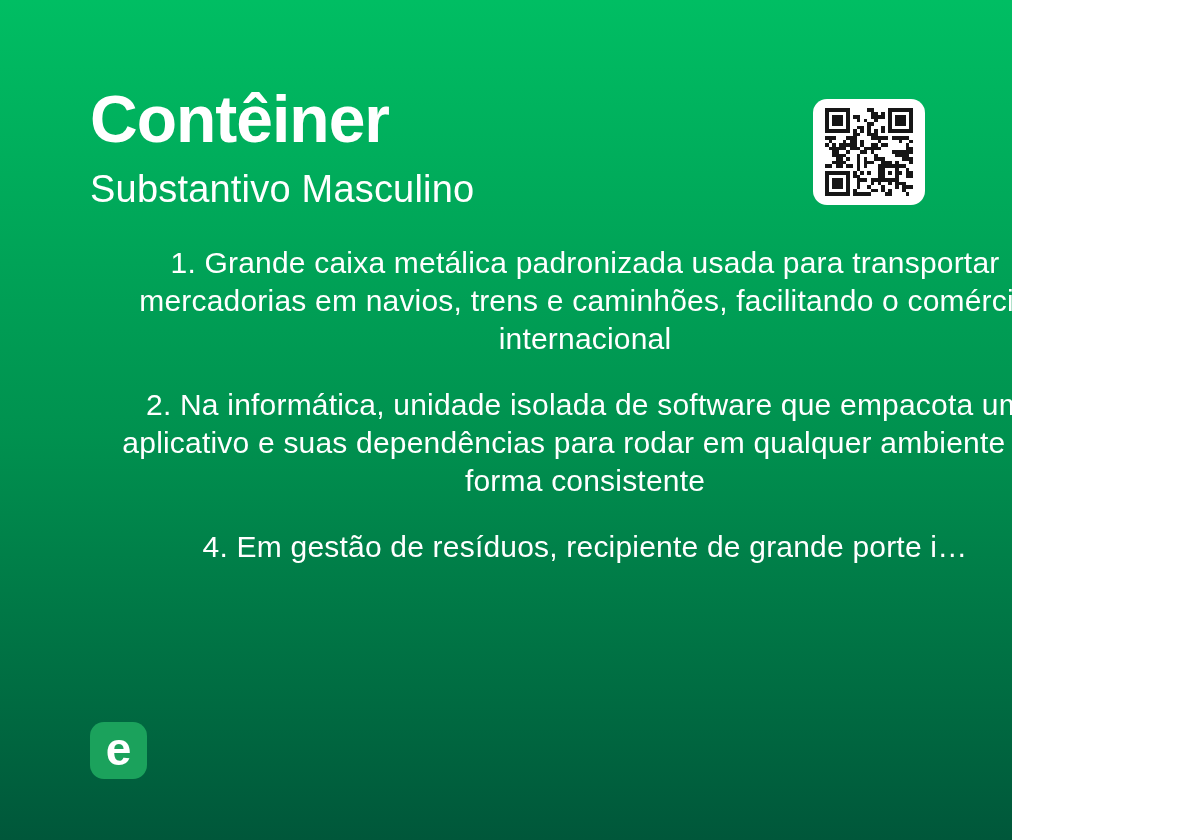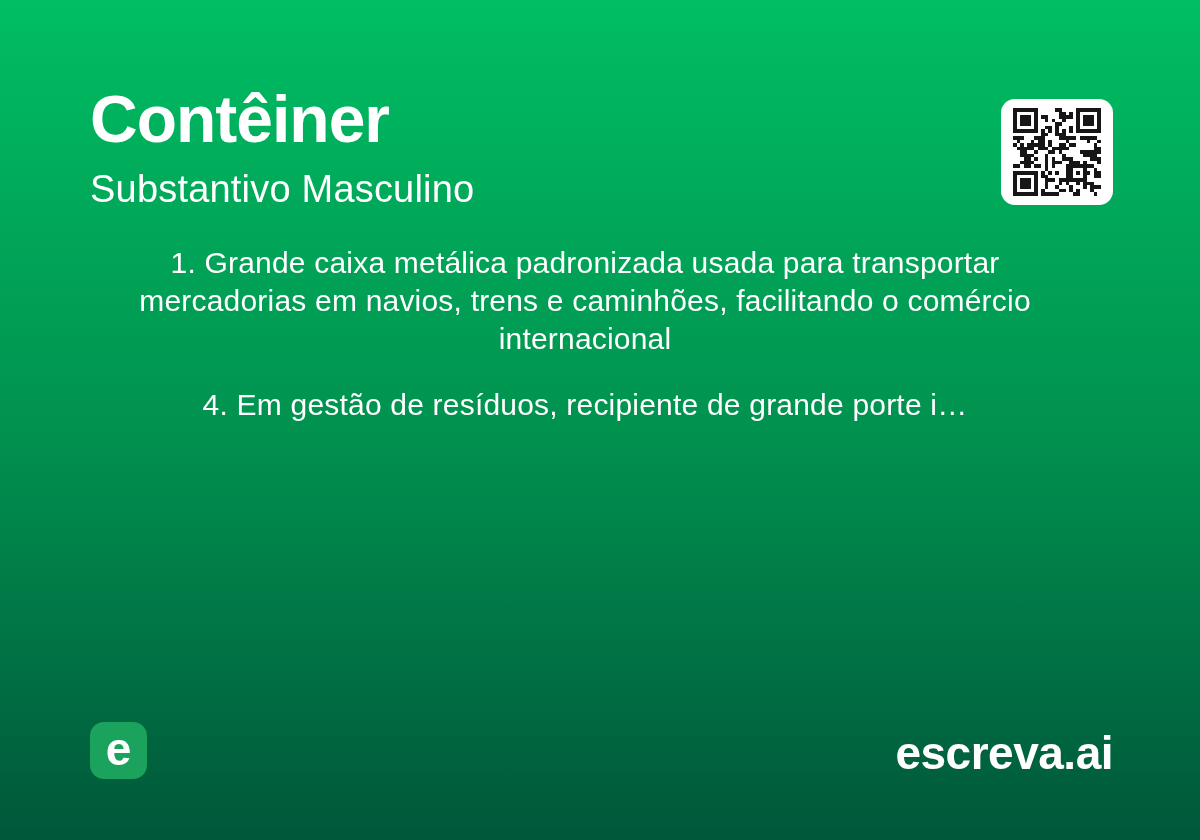--- a/index.html
+++ b/index.html
@@ -1,21 +1,21 @@
 <!DOCTYPE html>
 <html lang="pt"><head>
 <meta charset="utf-8">
 <style>
   * { margin: 0; padding: 0; box-sizing: border-box; }
   html, body { width: 1200px; height: 840px; overflow: hidden; }
   body { font-family: "Liberation Sans", sans-serif; }
 
   .card {
     position: relative;
-    width: 1200px;
+    width: 1012px;
     height: 840px;
     background: linear-gradient(180deg, #00BE63 0%, #00914F 52%, #00573A 100%);
     color: #ffffff;
   }
 
   
   .header { position: absolute; left: 90px; top: 86px; }
   .word {
     font-size: 66px;
     font-weight: 800;
@@ -406,22 +406,22 @@
         <rect x="11" y="24" width="1" height="1"></rect>
         <rect x="12" y="24" width="1" height="1"></rect>
         <rect x="17" y="24" width="1" height="1"></rect>
         <rect x="18" y="24" width="1" height="1"></rect>
         <rect x="23" y="24" width="1" height="1"></rect>
       </svg>
   </div>
 
   <div class="definitions">
     <p class="definition">1. Grande caixa metálica padronizada usada para transportar mercadorias em navios, trens e caminhões, facilitando o comércio internacional</p>
+    <p class="definition">2. Na informática, unidade isolada de software que empacota um aplicativo e suas dependências para rodar em qualquer ambiente de forma consistente</p>
     <p class="definition">4. Em gestão de resíduos, recipiente de grande porte i…</p>
   </div>
 
   <div class="logo-tile">
     <span class="logo-letter">e</span>
   </div>
 
-  <div class="brand">escreva.ai</div>
 
 </div>
 
 </body></html>

